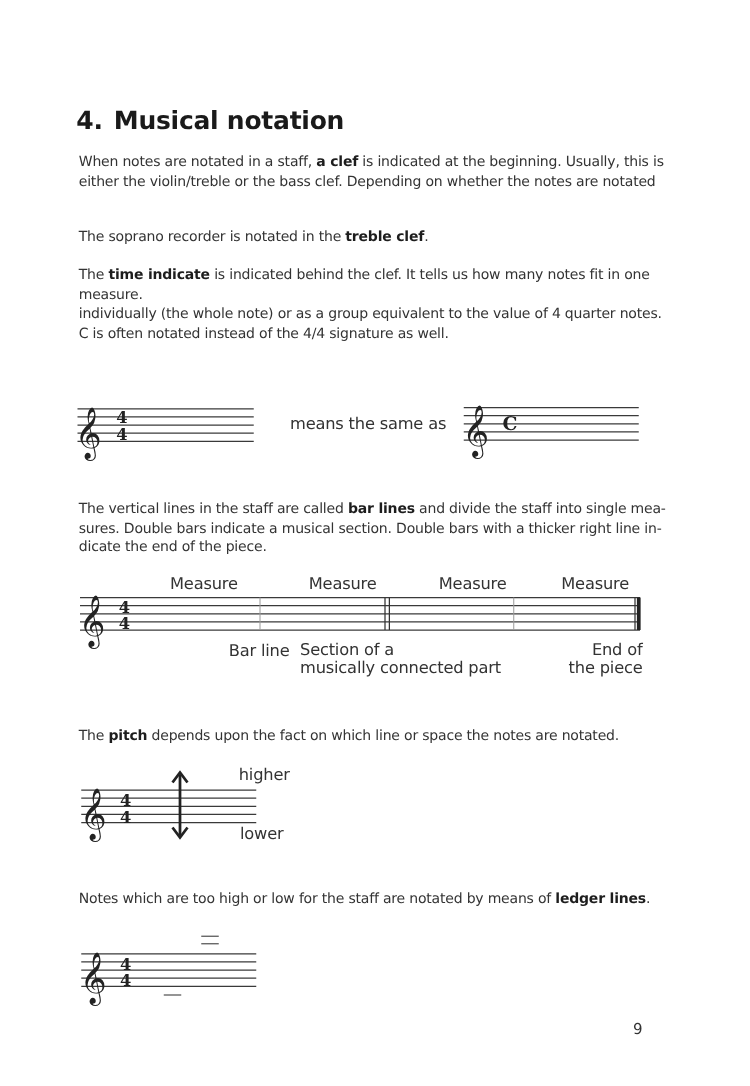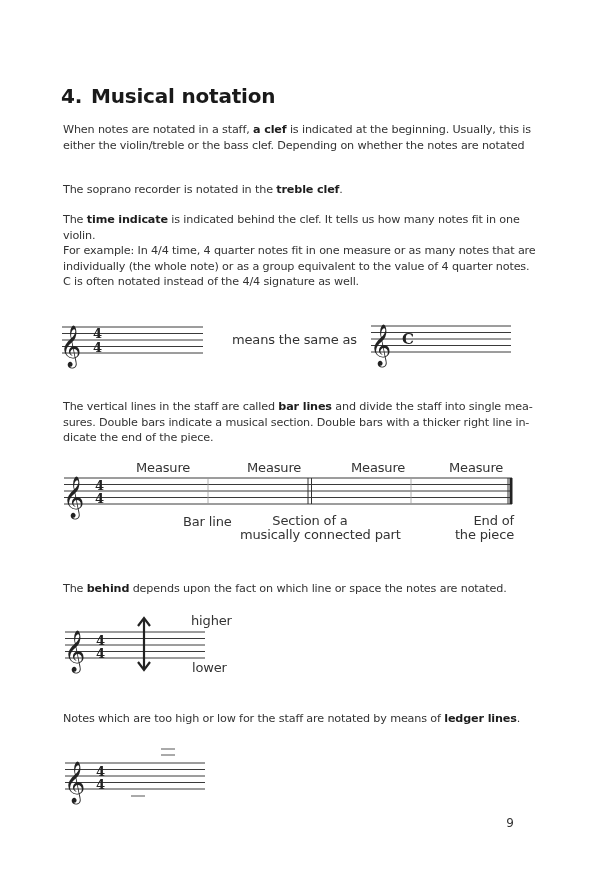--- a/index.html
+++ b/index.html
@@ -6,21 +6,21 @@
     body {
       width: 600px; height: 869px; background: #ffffff; position: relative; overflow: hidden;
       font-family: "DejaVu Sans", "Liberation Sans", sans-serif; color: #2a2a2a;
     }
     .abs { position: absolute; }
     .title { left: 61px; top: 84px; font-size: 20px; font-weight: bold; color: #1a1a1a; letter-spacing: -0.2px; }
     .title .num { display: inline-block; width: 30px; }
     .para { position: absolute; left: 63px; font-size: 11.2px; line-height: 15.6px; color: #333; letter-spacing: -0.15px; white-space: nowrap; }
     .para b { color: #1d1d1d; }
     .lbl { position: absolute; font-size: 13px; color: #333; white-space: nowrap; letter-spacing: -0.15px; }
-    .lbl.center { text-align: center; }
+    .lbl.center { }
     .lbl.right { text-align: right; }
     svg { position: absolute; overflow: visible; }
     .pgnum { right: 86px; top: 816px; font-size: 12px; color: #333; }
   </style>
 </head>
 <body>
 
 <div class="abs title">
   <span class="num">4.</span><span>Musical notation</span>
 </div>
@@ -29,22 +29,21 @@
   <div><span>When notes are notated in a staff, </span><b>a clef</b><span> is indicated at the beginning. Usually, this is</span></div>
   <div>either the violin/treble or the bass clef. Depending on whether the notes are notated</div>
 </div>
 
 <div class="para" style="top:182px;">
   <span>The soprano recorder is notated in the </span><b>treble clef</b><span>.</span>
 </div>
 
 <div class="para" style="top:212px;">
   <div><span>The </span><b>time indicate</b><span> is indicated behind the clef. It tells us how many notes fit in one</span></div>
-  <div>violin.</div>
-  <div>For example: In 4/4 time, 4 quarter notes fit in one measure or as many notes that are</div>
+  <div>measure.</div>
   <div>individually (the whole note) or as a group equivalent to the value of 4 quarter notes.</div>
   <div>C is often notated instead of the 4/4 signature as well.</div>
 </div>
 
 <svg style="left:0;top:0;" width="600" height="869">
   <g stroke="#3a3a3a" stroke-width="1">
     <line x1="62" y1="327" x2="203" y2="327"></line>
       <line x1="62" y1="333.5" x2="203" y2="333.5"></line>
     <line x1="62" y1="340" x2="203" y2="340"></line>
       <line x1="62" y1="346.5" x2="203" y2="346.5"></line>
@@ -128,21 +127,21 @@
 <div class="lbl center" style="left:240px;top:514px;width:140px;line-height:13.5px;">
   <div>Section of a</div>
   <div>musically connected part</div>
 </div>
 <div class="lbl right" style="left:440px;top:514px;width:74px;line-height:13.5px;">
   <div>End of</div>
   <div>the piece</div>
 </div>
 
 <div class="para" style="top:581px;">
-  <span>The </span><b>behind</b><span> depends upon the fact on which line or space the notes are notated.</span>
+  <span>The </span><b>pitch</b><span> depends upon the fact on which line or space the notes are notated.</span>
 </div>
 <div class="lbl" style="left:191px;top:613px;">higher</div>
 <div class="lbl" style="left:192px;top:660px;">lower</div>
 
 <div class="para" style="top:711px;">
   <span>Notes which are too high or low for the staff are notated by means of </span><b>ledger lines</b><span>.</span>
 </div>
 
 <div class="abs pgnum">9</div>
 

